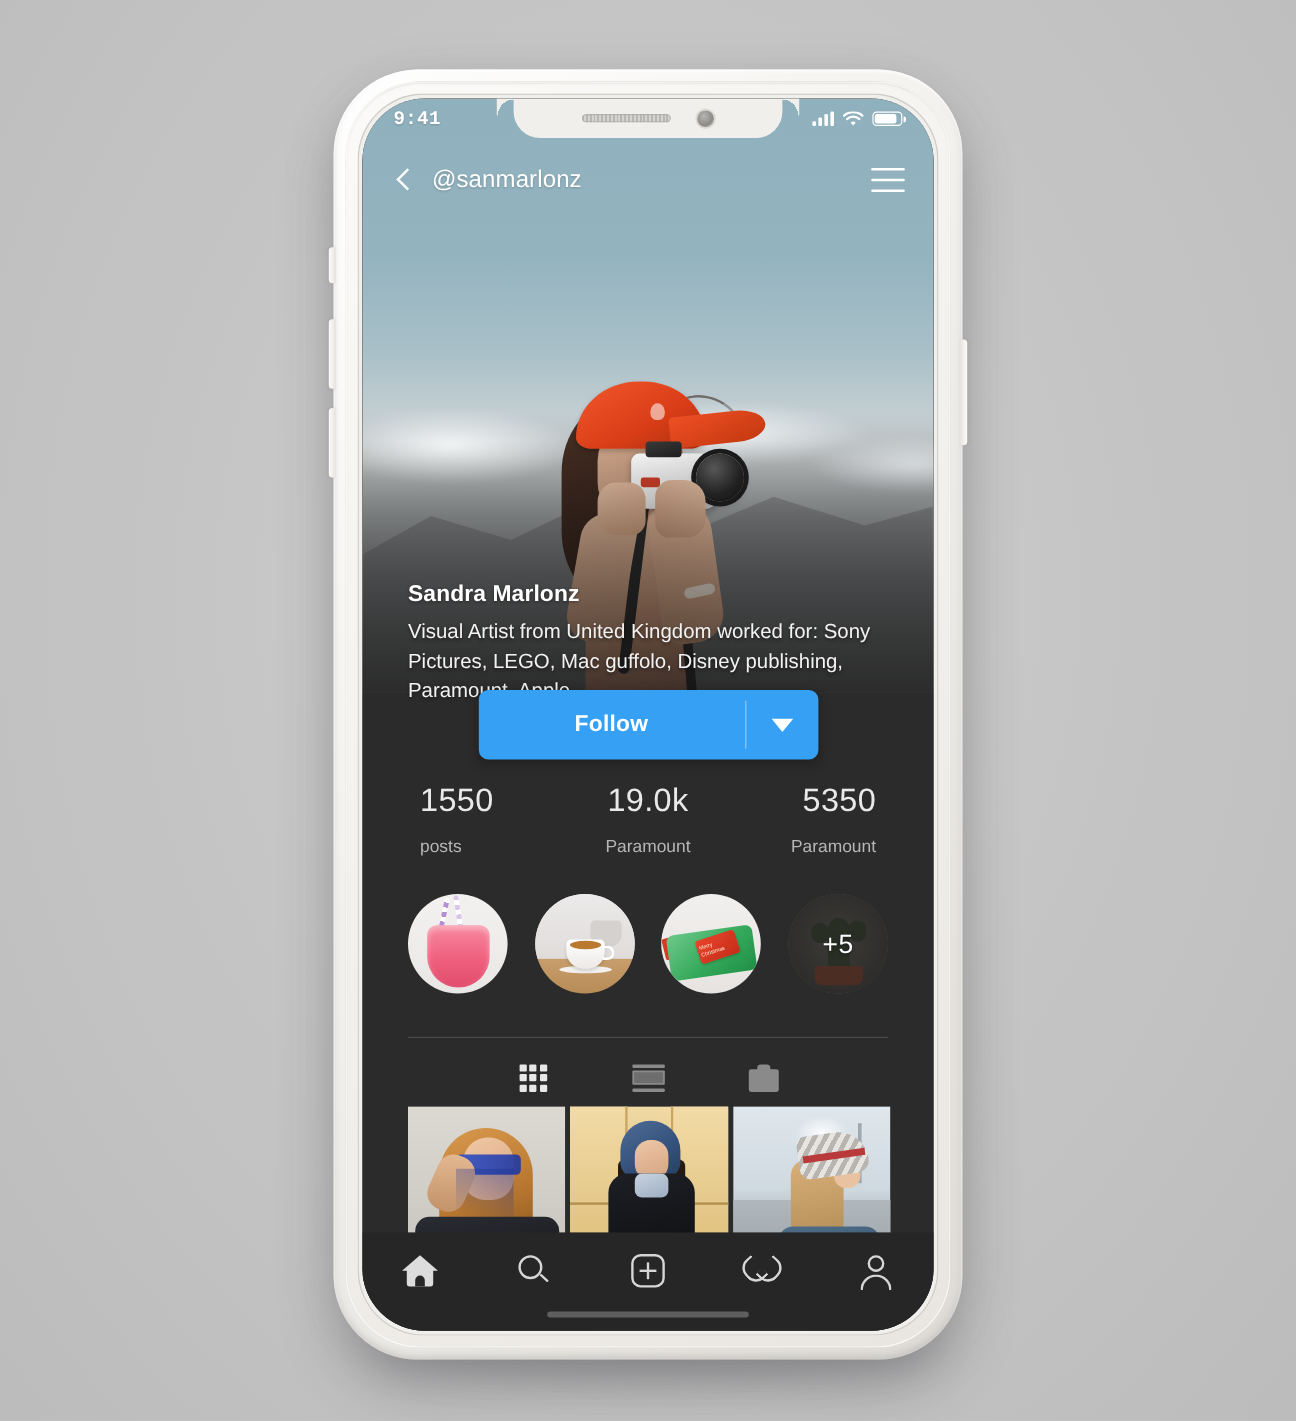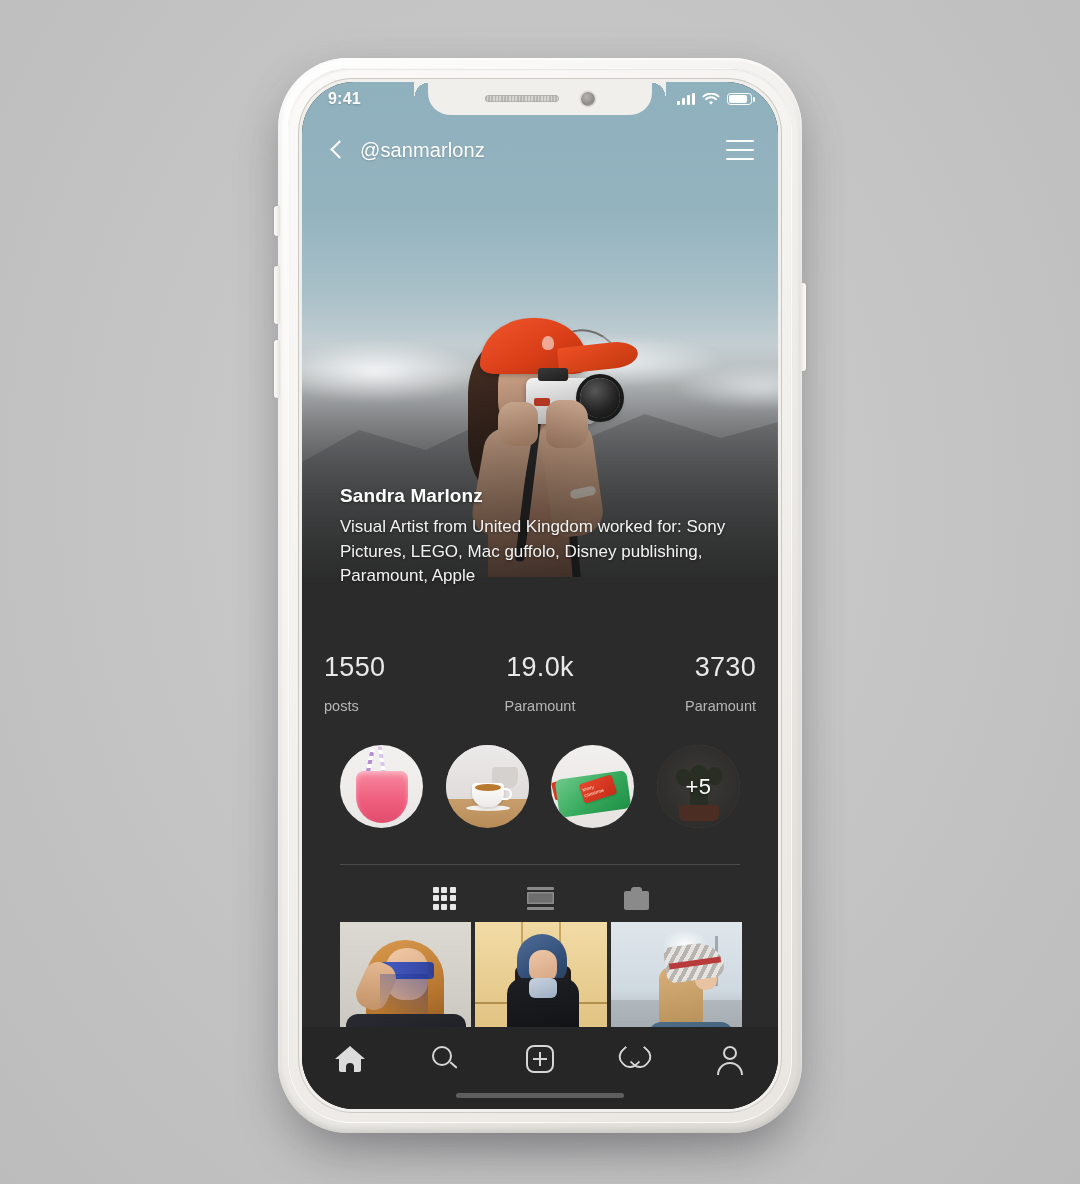--- a/index.html
+++ b/index.html
@@ -317,20 +317,21 @@
   
   .statusbar {
     position: absolute;
     left: 0; top: 0;
     width: 476px; height: 34px;
     z-index: 50;
     display: flex;
     align-items: center;
     justify-content: space-between;
     padding: 0 26px;
+    font-family: Liberation Mono, monospace;
   }
   .status-time {
     color: #fff;
     font-size: 16px;
     font-weight: 600;
     letter-spacing: .2px;
     text-shadow: 0 1px 2px rgba(0,0,0,0.18);
   }
   .status-icons { display: flex; align-items: center; gap: 7px; }
   .sig { display: flex; align-items: flex-end; gap: 2px; height: 12px; }
@@ -463,21 +464,21 @@
     background: #2b2b2b;
   }
 
   
   .stats {
     position: absolute;
     left: 0; top: 570px;
     width: 476px;
     z-index: 30;
     display: flex;
-    padding: 0 22px;
+    padding: 0 48px;
   }
   .stat { flex: 1; }
   .stat:nth-child(2) { text-align: center; }
   .stat:nth-child(3) { text-align: right; }
   .stat-value {
     color: #e9e9e9;
     font-size: 27px;
     letter-spacing: .3px;
   }
   .stat-label {
@@ -779,32 +780,41 @@
           <span></span>
           <span></span>
       </div>
     </div>
 
     <div class="profile-text">
       <div class="display-name">Sandra Marlonz</div>
       <div class="bio">Visual Artist from United Kingdom worked for: Sony Pictures, LEGO, Mac guffolo, Disney publishing, Paramount, Apple</div>
     </div>
 
+    <div class="follow-wrap">
+      <div class="follow-btn">
+        <div class="follow-main">Follow</div>
+        <div class="follow-divider"></div>
+        <div class="follow-caret">
+            <i></i>
+          </div>
+      </div>
+    </div>
 
     <div class="stats">
       <div class="stat">
         <div class="stat-value">1550</div>
         <div class="stat-label">posts</div>
       </div>
       <div class="stat">
         <div class="stat-value">19.0k</div>
         <div class="stat-label">Paramount</div>
       </div>
       <div class="stat">
-        <div class="stat-value">3730</div>
+        <div class="stat-value">5350</div>
         <div class="stat-label">Paramount</div>
       </div>
     </div>
 
     <div class="stories">
       <div class="story s1">
         <div class="s1-straw1"></div>
         <div class="s1-straw2"></div>
         <div class="s1-glass"></div>
       </div>

